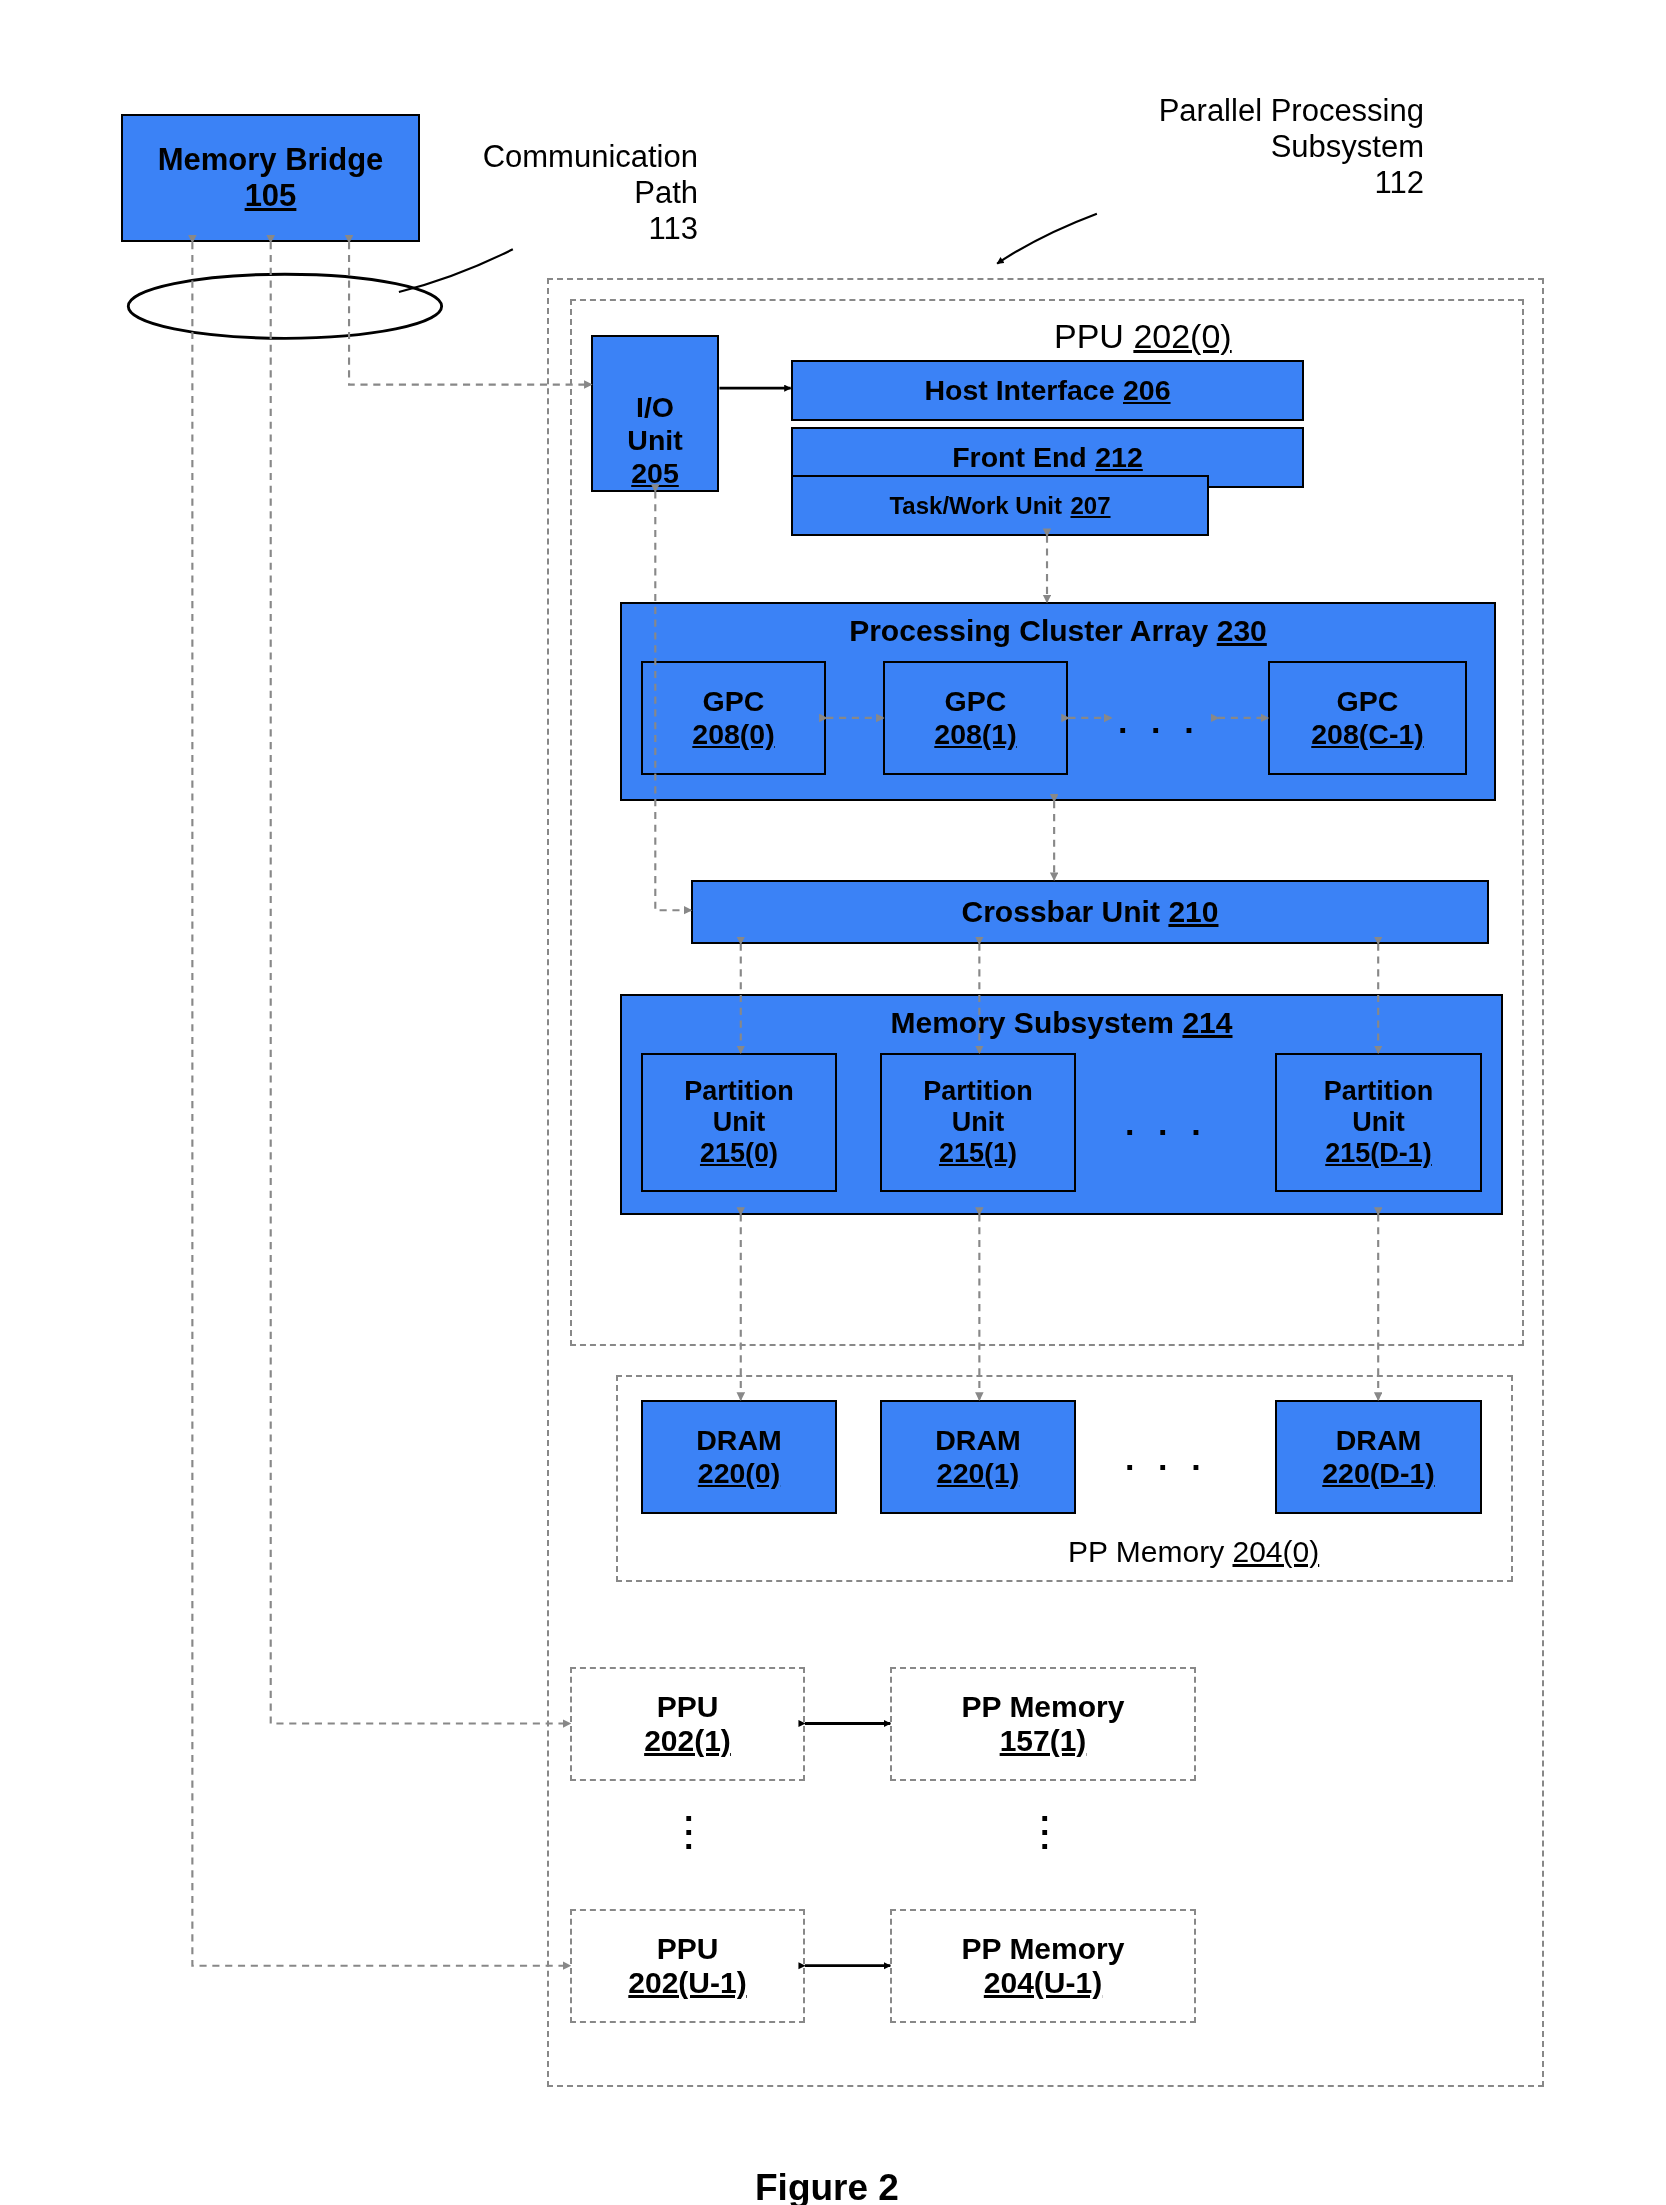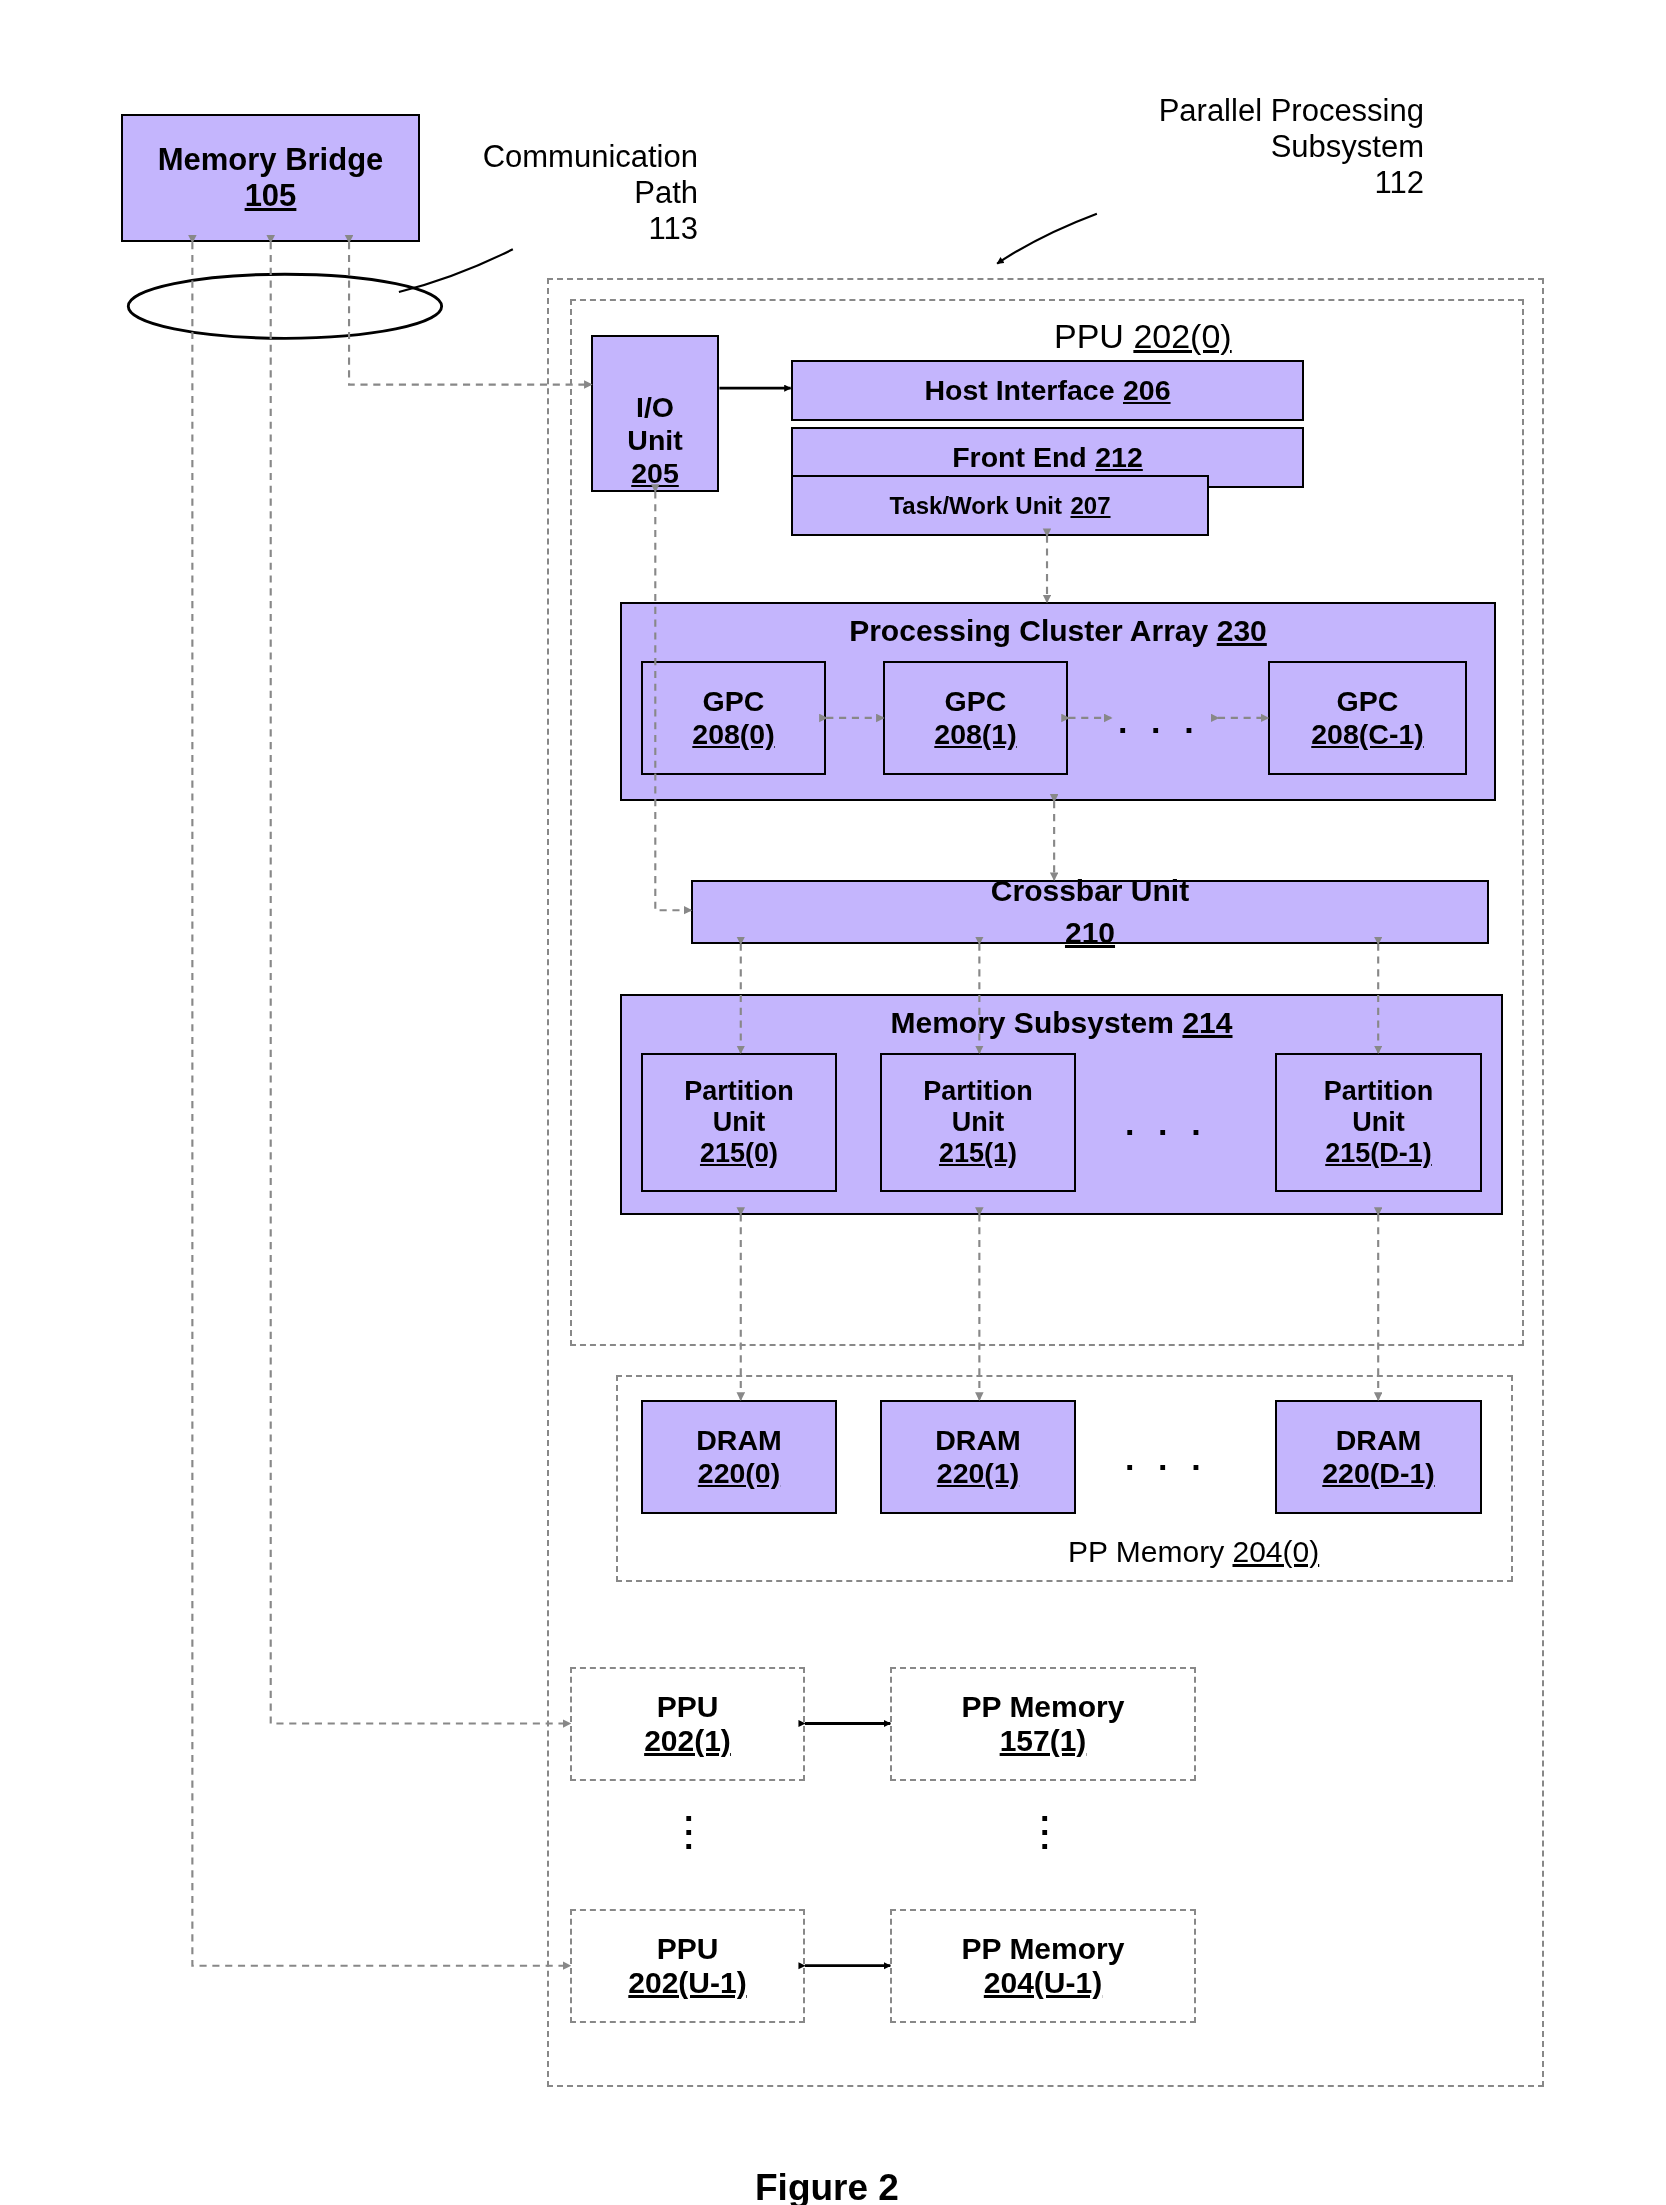--- a/index.html
+++ b/index.html
@@ -13,21 +13,21 @@
   .box {
     position: absolute;
     border: 2.8px solid black;
     text-align: center;
     display: flex;
     flex-direction: column;
     justify-content: center;
     align-items: center;
     font-weight: bold;
     box-sizing: border-box;
-    background: #c4b5fd;
+    background: #3b82f6;
   }
   .dbox {
     position: absolute;
     border: 2.1px dashed #888;
     box-sizing: border-box;
   }
   .label {
     position: absolute;
     font-weight: normal;
     text-align: right;
@@ -119,21 +119,21 @@
 <div class="box" style="left:883px; top:661px; width:185px; height:114px; font-size:28.5px;">
   <div>GPC</div>
   <div class="u">208(1)</div>
 </div>
 <div class="ellipsis" style="left:1118px; top:702px;">. . .</div>
 <div class="box" style="left:1268px; top:661px; width:199px; height:114px; font-size:28.5px;">
   <div>GPC</div>
   <div class="u">208(C-1)</div>
 </div>
 
-<div class="box" style="left:691px; top:880px; width:798px; height:64px; font-size:30px; flex-direction:column; gap:8.5px;">
+<div class="box" style="left:691px; top:880px; width:798px; height:64px; font-size:30px; flex-direction:row; gap:8.5px;">
   <span>Crossbar Unit</span>
     <span class="u">210</span>
 </div>
 
 <div class="box" style="left:620px; top:994px; width:883px; height:221px; justify-content:flex-start; padding-top:10px; font-size:30px;">
   <div style="display:flex; gap:8.5px;">
     <span>Memory Subsystem</span>
       <span class="u">214</span>
   </div>
 </div>

